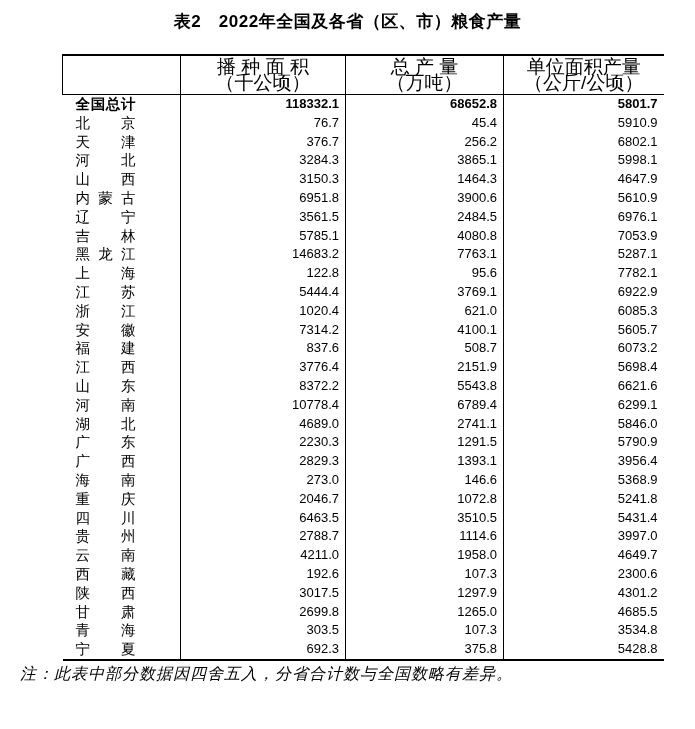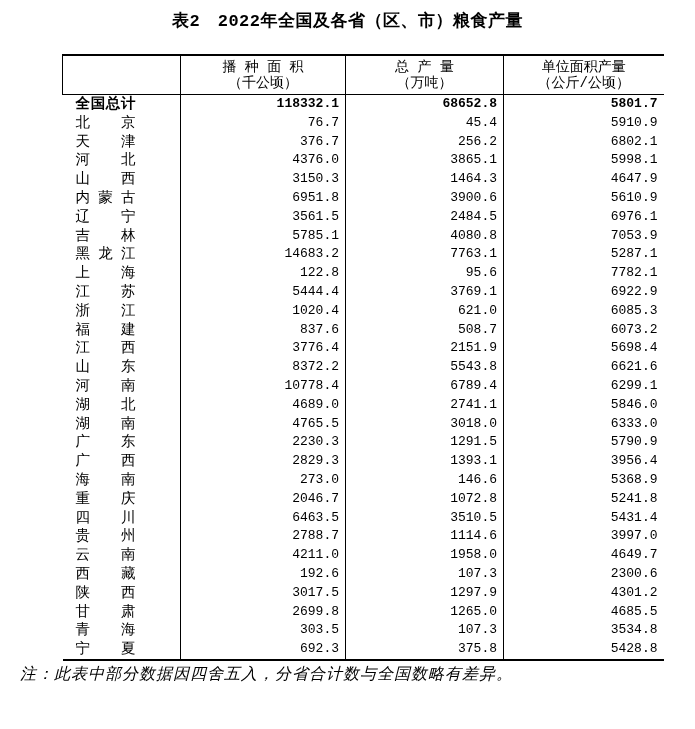--- a/index.html
+++ b/index.html
@@ -1,33 +1,33 @@
 <!DOCTYPE html>
 <html><head>
 <meta charset="utf-8">
 <style>
   html,body { margin:0; padding:0; background:#fff; }
   .page {
     width:695px; height:703px; background:#ffffff; color:#000;
-    font-family:Liberation Mono, monospace;
+    font-family:Liberation Sans, sans-serif;
     overflow:hidden; position:relative;
   }
   .title {
     padding-top:11px; text-align:center;
     font-size:17px; font-weight:bold; letter-spacing:0.5px;
     line-height:22px;
   }
   table.stat {
     border-collapse:collapse; table-layout:fixed;
     width:601px; margin:21px 0 0 62px;
     border-top:2.5px solid #000; border-bottom:2.5px solid #000;
   }
   col.c1{width:118px;} col.c2{width:165px;} col.c3{width:158px;} col.c4{width:160px;}
   thead th {
-    font-weight:normal; font-size:14px; text-align:center; vertical-align:middle;
+    font-weight:normal; font-size:19px; text-align:center; vertical-align:middle;
     line-height:16px; padding:3px 0 3px 0;
     border-bottom:1px solid #000;
   }
   thead th.first { border-left:1px solid #000; }
   .vline { border-left:1px solid #000; }
   tbody th, tbody td {
     font-weight:normal; height:18.8px; line-height:18.8px; padding:0;
     vertical-align:middle; white-space:nowrap;
   }
   tbody th.region { text-align:left; padding-left:13px; font-size:14.5px; }
@@ -96,21 +96,21 @@
       <span class="region-inner">天津</span>
     </th>
     <td class="num vline">376.7</td>
     <td class="num vline">256.2</td>
     <td class="num vline">6802.1</td>
   </tr>
         <tr>
     <th class="region">
       <span class="region-inner">河北</span>
     </th>
-    <td class="num vline">4376.0</td>
+    <td class="num vline">3284.3</td>
     <td class="num vline">3865.1</td>
     <td class="num vline">5998.1</td>
   </tr>
         <tr>
     <th class="region">
       <span class="region-inner">山西</span>
     </th>
     <td class="num vline">3150.3</td>
     <td class="num vline">1464.3</td>
     <td class="num vline">4647.9</td>
@@ -166,20 +166,28 @@
         <tr>
     <th class="region">
       <span class="region-inner">浙江</span>
     </th>
     <td class="num vline">1020.4</td>
     <td class="num vline">621.0</td>
     <td class="num vline">6085.3</td>
   </tr>
         <tr>
     <th class="region">
+      <span class="region-inner">安徽</span>
+    </th>
+    <td class="num vline">7314.2</td>
+    <td class="num vline">4100.1</td>
+    <td class="num vline">5605.7</td>
+  </tr>
+        <tr>
+    <th class="region">
       <span class="region-inner">福建</span>
     </th>
     <td class="num vline">837.6</td>
     <td class="num vline">508.7</td>
     <td class="num vline">6073.2</td>
   </tr>
         <tr>
     <th class="region">
       <span class="region-inner">江西</span>
     </th>
@@ -206,28 +214,20 @@
         <tr>
     <th class="region">
       <span class="region-inner">湖北</span>
     </th>
     <td class="num vline">4689.0</td>
     <td class="num vline">2741.1</td>
     <td class="num vline">5846.0</td>
   </tr>
         <tr>
     <th class="region">
-      <span class="region-inner">湖南</span>
-    </th>
-    <td class="num vline">4765.5</td>
-    <td class="num vline">3018.0</td>
-    <td class="num vline">6333.0</td>
-  </tr>
-        <tr>
-    <th class="region">
       <span class="region-inner">广东</span>
     </th>
     <td class="num vline">2230.3</td>
     <td class="num vline">1291.5</td>
     <td class="num vline">5790.9</td>
   </tr>
         <tr>
     <th class="region">
       <span class="region-inner">广西</span>
     </th>

